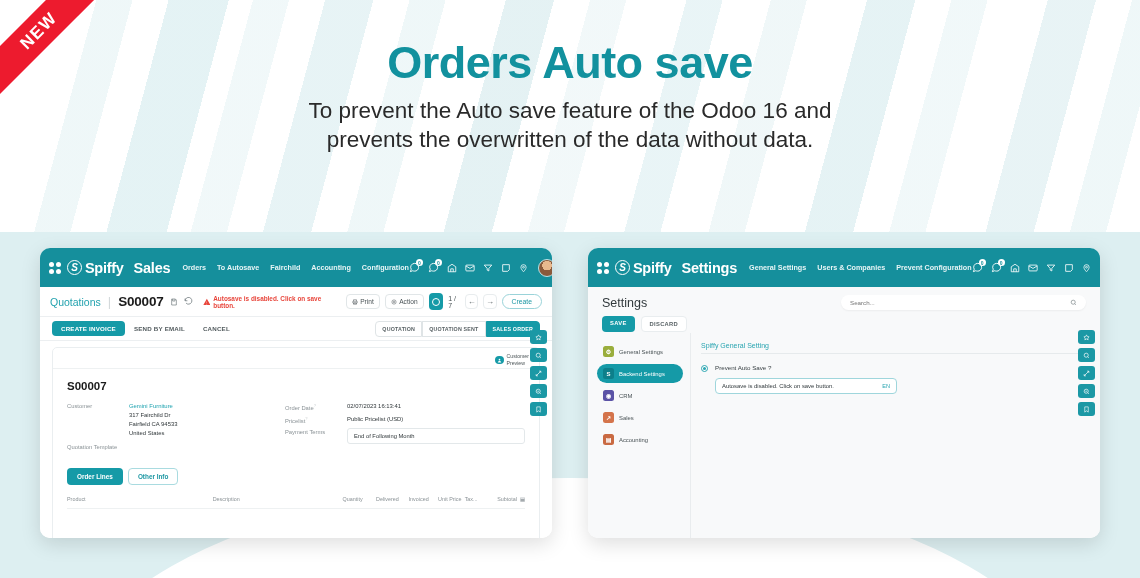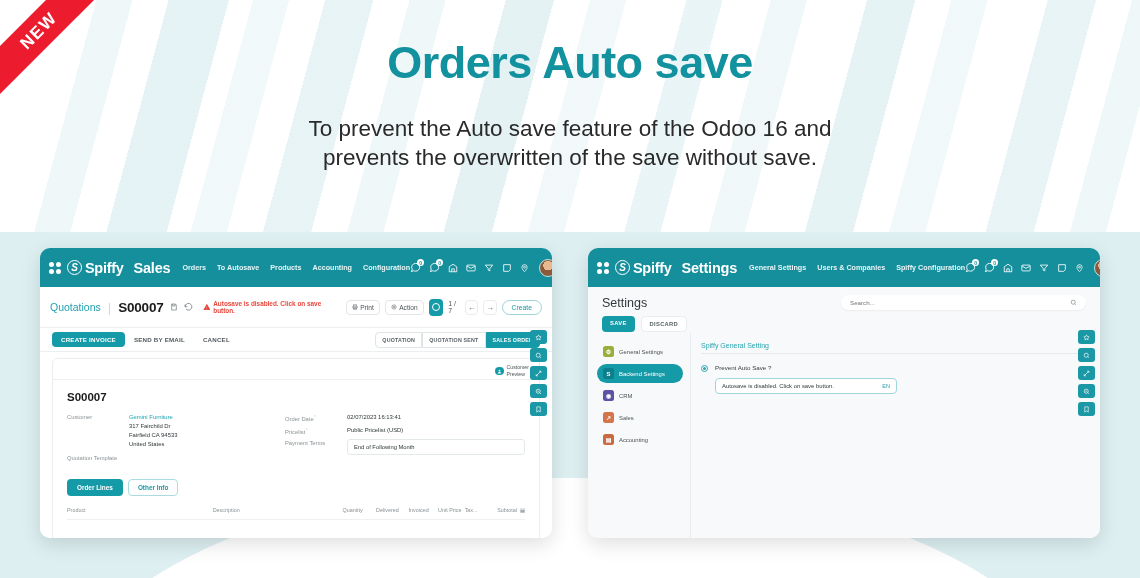--- a/index.html
+++ b/index.html
@@ -48,21 +48,21 @@
     color: #fff; font-weight: bold; font-size: 17px; letter-spacing: 1.5px;
   }
 
   
   #hero { position: absolute; left: 0; top: 38px; width: 1140px; text-align: center; z-index: 10; }
   #hero-title {
     color: #12919e; font-size: 45px; font-weight: bold; letter-spacing: -.5px;
     line-height: 1.1;
   }
   #hero-sub {
-    margin-top: 26px; color: #2a2a2a; font-size: 22.5px; line-height: 1.3;
+    margin-top: 8px; color: #2a2a2a; font-size: 22.5px; line-height: 1.3;
   }
 
   
   .window {
     position: absolute; background: #fff; border-radius: 10px;
     box-shadow: 0 6px 20px rgba(0,0,0,.13);
     overflow: hidden; z-index: 20;
   }
   #window-sales { left: 40px; top: 248px; width: 512px; height: 290px; }
   #window-settings { left: 588px; top: 248px; width: 512px; height: 290px; }
@@ -94,21 +94,21 @@
     display: flex; align-items: center; justify-content: center; font-weight: bold;
   }
   .avatar {
     width: 18px; height: 18px; border-radius: 50%;
     background: radial-gradient(circle at 50% 35%, #e8b98e 0 36%, #8a5a3b 37% 100%);
     border: 1.5px solid #bfe2e5; margin-left: 2px;
   }
 
   
   .cp {
-    height: 41px; display: flex; align-items: center; padding: 0 10px;
+    height: 30px; display: flex; align-items: center; padding: 0 10px;
     background: #fff; border-bottom: 1px solid #eceff1; gap: 6px;
   }
   .bc-link { color: #22a2ae; font-size: 10.5px; }
   .bc-sep { color: #d3d8da; font-size: 13px; margin: 0 1px; }
   .bc-cur { color: #1b1b1b; font-size: 13.5px; font-weight: bold; letter-spacing: -.2px; }
   .cp-ic { color: #6b7579; display: flex; align-items: center; }
   .autosave-warn { display: flex; align-items: center; gap: 3px; margin-left: 4px; }
   .autosave-warn span { color: #e8463c; font-size: 6.4px; font-weight: bold; }
   .cp-right { margin-left: auto; display: flex; align-items: center; gap: 5px; }
   .pillbtn {
@@ -270,21 +270,21 @@
 </div>
 
 <div id="new-ribbon">
   <span>NEW</span>
 </div>
 
 <div id="hero">
   <div id="hero-title">Orders Auto save</div>
   <div id="hero-sub">
     <div>To prevent the Auto save feature of the Odoo 16 and</div>
-    <div>prevents the overwritten of the save without save.</div>
+    <div>prevents the overwritten of the data without data.</div>
   </div>
 </div>
 
 <div class="window" id="window-sales">
 
   <div class="navbar">
     <div class="nav-apps">
       <div class="dots-grid">
           <i></i>
           <i></i>
@@ -293,21 +293,21 @@
         </div>
     </div>
     <div class="brand">
       <div class="brand-mark">S</div>
       <div class="brand-name">Spiffy</div>
     </div>
     <div class="app-name">Sales</div>
     <div class="nav-menu">
       <a href="#">Orders</a>
       <a href="#">To Autosave</a>
-      <a href="#">Products</a>
+      <a href="#">Fairchild</a>
       <a href="#">Accounting</a>
       <a href="#">Configuration</a>
     </div>
     <div class="nav-right">
       <div class="nav-ic">
         <svg width="11" height="11" viewBox="0 0 24 24" fill="none" stroke="#fff" stroke-width="2">
             <path d="M21 11.5a8.4 8.4 0 0 1-9 8.4 8.5 8.5 0 0 1-3.8-.9L3 21l1.9-5.2A8.4 8.4 0 0 1 12 3a8.4 8.4 0 0 1 9 8.5z"></path>
           </svg>
         <span class="nav-badge">0</span>
       </div>
@@ -523,21 +523,21 @@
         </div>
     </div>
     <div class="brand">
       <div class="brand-mark">S</div>
       <div class="brand-name">Spiffy</div>
     </div>
     <div class="app-name">Settings</div>
     <div class="nav-menu">
       <a href="#">General Settings</a>
       <a href="#">Users &amp; Companies</a>
-      <a href="#">Spiffy Configuration</a>
+      <a href="#">Prevent Configuration</a>
     </div>
     <div class="nav-right">
       <div class="nav-ic">
         <svg width="11" height="11" viewBox="0 0 24 24" fill="none" stroke="#fff" stroke-width="2">
             <path d="M21 11.5a8.4 8.4 0 0 1-9 8.4 8.5 8.5 0 0 1-3.8-.9L3 21l1.9-5.2A8.4 8.4 0 0 1 12 3a8.4 8.4 0 0 1 9 8.5z"></path>
           </svg>
         <span class="nav-badge">0</span>
       </div>
       <div class="nav-ic">
         <svg width="11" height="11" viewBox="0 0 24 24" fill="none" stroke="#fff" stroke-width="2">

